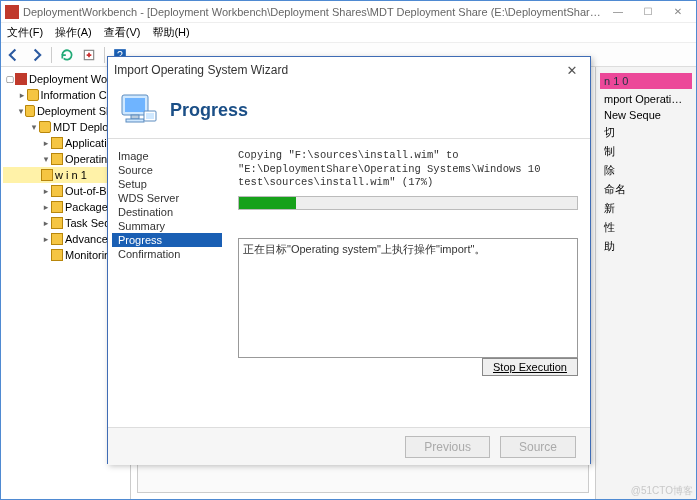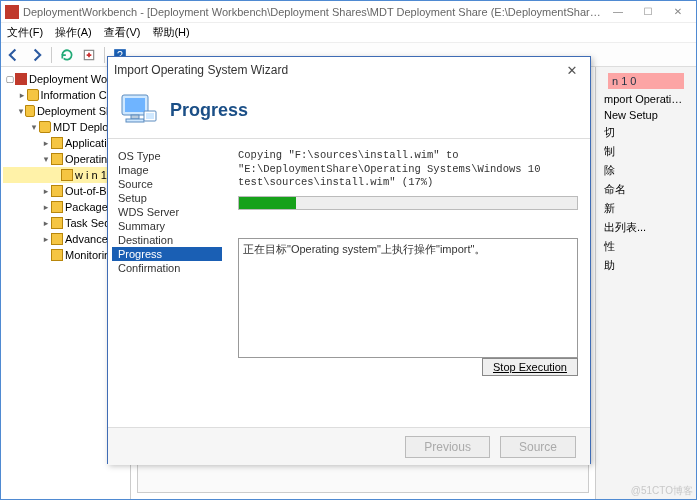--- a/index.html
+++ b/index.html
@@ -11,31 +11,31 @@
   .winbtns { display: flex; gap: 2px; }
   .winbtn { width: 28px; height: 18px; display: flex; align-items: center; justify-content: center; font-size: 10px; color: #888; }
   .menubar { height: 20px; display: flex; align-items: center; padding: 0 6px; font-size: 11px; gap: 12px; border-bottom: 1px solid #eee; }
   .toolbarrow { height: 24px; display: flex; align-items: center; padding: 0 4px; gap: 4px; border-bottom: 1px solid #ddd; background: #fdfdfd; }
   .tbtn { width: 18px; height: 18px; display: flex; align-items: center; justify-content: center; font-size: 12px; color: #446; }
   .tbtn svg { width: 14px; height: 14px; }
   .sep { width: 1px; height: 16px; background: #ccc; margin: 0 2px; }
   .body { display: flex; height: calc(500px - 22px - 20px - 24px - 2px); position: relative; }
   .tree { width: 130px; border-right: 1px solid #ccc; padding: 4px 2px; font-size: 11px; background: #fff; overflow: hidden; }
   .tn { display: flex; align-items: center; height: 16px; white-space: nowrap; }
-  .tw0 { padding-left: 2px; } .tw1 { padding-left: 14px; } .tw2 { padding-left: 26px; } .tw3 { padding-left: 38px; } .tw4 { padding-left: 48px; }
+  .tw0 { padding-left: 2px; } .tw1 { padding-left: 14px; } .tw2 { padding-left: 26px; } .tw3 { padding-left: 38px; } .tw4 { padding-left: 28px; }
   .twist { width: 10px; color: #666; font-size: 9px; display: inline-block; text-align: center; }
   .ticon { width: 12px; height: 12px; margin-right: 2px; display: inline-block; }
   .ticon.fld { background: #f5c542; border: 1px solid #b8860b; }
   .ticon.fld2 { background: #f5c542; border: 1px solid #b8860b; border-radius: 0 2px 2px 2px; }
   .ticon.app { background: #c0392b; }
   .tsel { background: #fff2a8; }
   .center { flex: 1; border-right: 1px solid #ccc; background: #fff; position: relative; }
   .center-inner { margin: 6px; border: 1px solid #ccc; height: calc(100% - 12px); background: #fafafa; }
   .rightpane { width: 100px; background: #f4f4f4; font-size: 11px; padding: 4px; overflow: hidden; }
-  .rightpane .rhead { background: #fca5a5; padding: 2px 4px; color: #234; white-space: nowrap; margin: 2px 8px; }
+  .rightpane .rhead { background: #ec4899; padding: 2px 4px; color: #234; white-space: nowrap; margin: 2px 0; }
   .rightpane .ritem { padding: 2px 4px; white-space: nowrap; overflow: hidden; text-overflow: ellipsis; }
   
   .dialog { position: absolute; left: 106px; top: 55px; width: 484px; height: 408px; background: #fff; border: 1px solid #3f6cb5; box-shadow: 2px 2px 6px rgba(0,0,0,.25); z-index: 10; }
   .dlg-title { height: 26px; display: flex; align-items: center; padding: 0 6px; font-size: 12px; color: #333; }
   .dlg-title .x { margin-left: auto; width: 24px; text-align: center; font-size: 13px; color: #555; }
   .dlg-hdr { height: 56px; display: flex; align-items: center; background: #fff; padding: 0 10px; gap: 12px; border-bottom: 1px solid #ddd; }
   .pcicon { width: 40px; height: 36px; }
   .pcicon svg { width: 40px; height: 36px; }
   .dlg-hdr h1 { font-size: 18px; font-weight: bold; color: #1b4f87; }
   .dlg-body { display: flex; height: calc(408px - 26px - 56px - 38px); }
@@ -171,27 +171,26 @@
         </div>
     </div>
 
     <div class="center">
       <div class="center-inner"></div>
     </div>
 
     <div class="rightpane">
       <div class="rhead">n 1 0</div>
       <div class="ritem">mport Operating Sy...</div>
-      <div class="ritem">New Setup</div>
+      <div class="ritem">New Seque</div>
       <div class="ritem">切</div>
       <div class="ritem">制</div>
       <div class="ritem">除</div>
       <div class="ritem">命名</div>
       <div class="ritem">新</div>
-      <div class="ritem">出列表...</div>
       <div class="ritem">性</div>
       <div class="ritem">助</div>
     </div>
   </div>
 
   <div class="dialog">
     <div class="dlg-title">
       <span>Import Operating System Wizard</span>
       <span class="x">✕</span>
     </div>
@@ -203,27 +202,26 @@
             <rect x="13" y="22" width="8" height="4" fill="#bcd" stroke="#5b8bbf"></rect>
             <rect x="8" y="26" width="18" height="3" fill="#cfe8ff" stroke="#5b8bbf"></rect>
             <rect x="26" y="18" width="12" height="10" rx="1" fill="#fff" stroke="#5b8bbf"></rect>
             <rect x="28" y="20" width="8" height="6" fill="#cfe8ff"></rect>
           </svg>
       </span>
       <h1>Progress</h1>
     </div>
     <div class="dlg-body">
       <div class="steps">
-        <div class="step">OS Type</div>
         <div class="step">Image</div>
         <div class="step">Source</div>
         <div class="step">Setup</div>
         <div class="step">WDS Server</div>
+        <div class="step">Destination</div>
         <div class="step">Summary</div>
-        <div class="step">Destination</div>
         <div class="step cur">Progress</div>
         <div class="step">Confirmation</div>
       </div>
       <div class="content">
         <div class="copytxt">Copying "F:\sources\install.wim" to "E:\DeploymentShare\Operating Systems\Windows 10 test\sources\install.wim" (17%)</div>
         <div class="pbar">
           <div class="fill" style="width:17%"></div>
         </div>
         <div class="logbox">
           <span>正在目标"Operating system"上执行操作"import"。</span>

